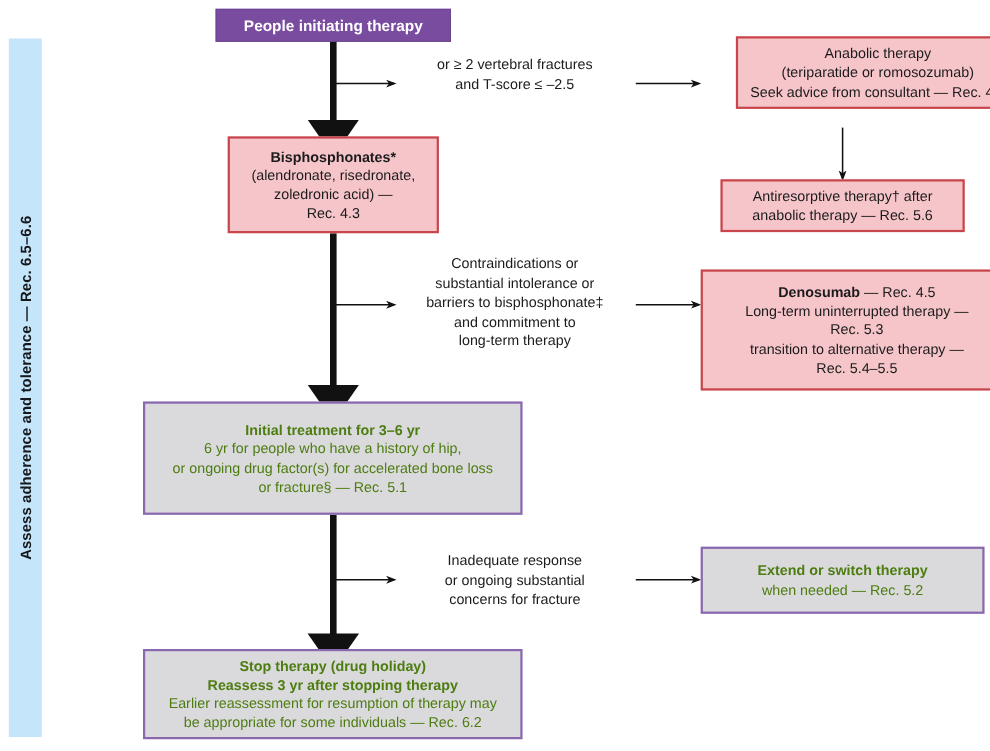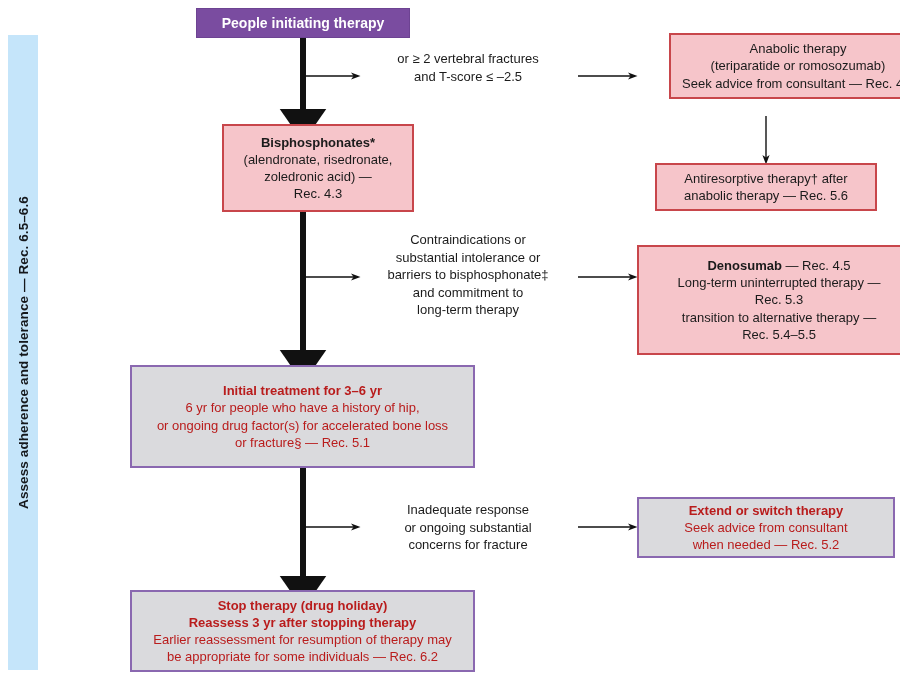--- a/index.html
+++ b/index.html
@@ -66,21 +66,21 @@
   }
   .box-pink {
     background: #f6c5ca;
     border: 2px solid #c8464b;
     color: #1b1b1b;
     font-size: 13px;
   }
   .box-gray {
     background: #dadadd;
     border: 2px solid #8a68b0;
-    color: #b91c1c;
+    color: #4d7c0f;
     font-size: 13px;
   }
 
   
   .cond {
     position: absolute;
     text-align: center;
     font-size: 13px;
     line-height: 1.35;
     color: #1b1b1b;
@@ -149,21 +149,21 @@
 
   <g>
     <line x1="578" y1="527" x2="635" y2="527" stroke="#111111" stroke-width="1.4" marker-end="url(#thinHead)"></line>
   </g>
 </svg>
 
 <div class="box box-header" style="left:196px; top:8px; width:214px; height:30px;">
   <span class="ln">People initiating therapy</span>
 </div>
 
-<div class="box box-pink" style="left:222px; top:124px; width:192px; height:88px;">
+<div class="box box-pink" style="left:207px; top:124px; width:192px; height:88px;">
   <span class="ln b">Bisphosphonates*</span>
   <span class="ln">(alendronate, risedronate,</span>
   <span class="ln">zoledronic acid) —</span>
   <span class="ln">Rec. 4.3</span>
 </div>
 
 <div class="box box-gray" style="left:130px; top:365px; width:345px; height:103px;">
   <span class="ln b">Initial treatment for 3–6 yr</span>
   <span class="ln">6 yr for people who have a history of hip,</span>
   <span class="ln">or ongoing drug factor(s) for accelerated bone loss</span>
@@ -193,21 +193,20 @@
     <span class="b">Denosumab</span><span> — Rec. 4.5</span>
   </span>
   <span class="ln">Long-term uninterrupted therapy —</span>
   <span class="ln">Rec. 5.3</span>
   <span class="ln">transition to alternative therapy —</span>
   <span class="ln">Rec. 5.4–5.5</span>
 </div>
 
 <div class="box box-gray" style="left:637px; top:497px; width:258px; height:61px;">
   <span class="ln b">Extend or switch therapy</span>
-  <span class="ln">Seek advice from consultant</span>
   <span class="ln">when needed — Rec. 5.2</span>
 </div>
 
 <div class="cond" style="left:368px; top:50px; width:200px;">
   <span class="ln">or ≥ 2 vertebral fractures</span>
   <span class="ln">and T-score ≤ –2.5</span>
 </div>
 
 <div class="cond" style="left:368px; top:231px; width:200px;">
   <span class="ln">Contraindications or</span>

